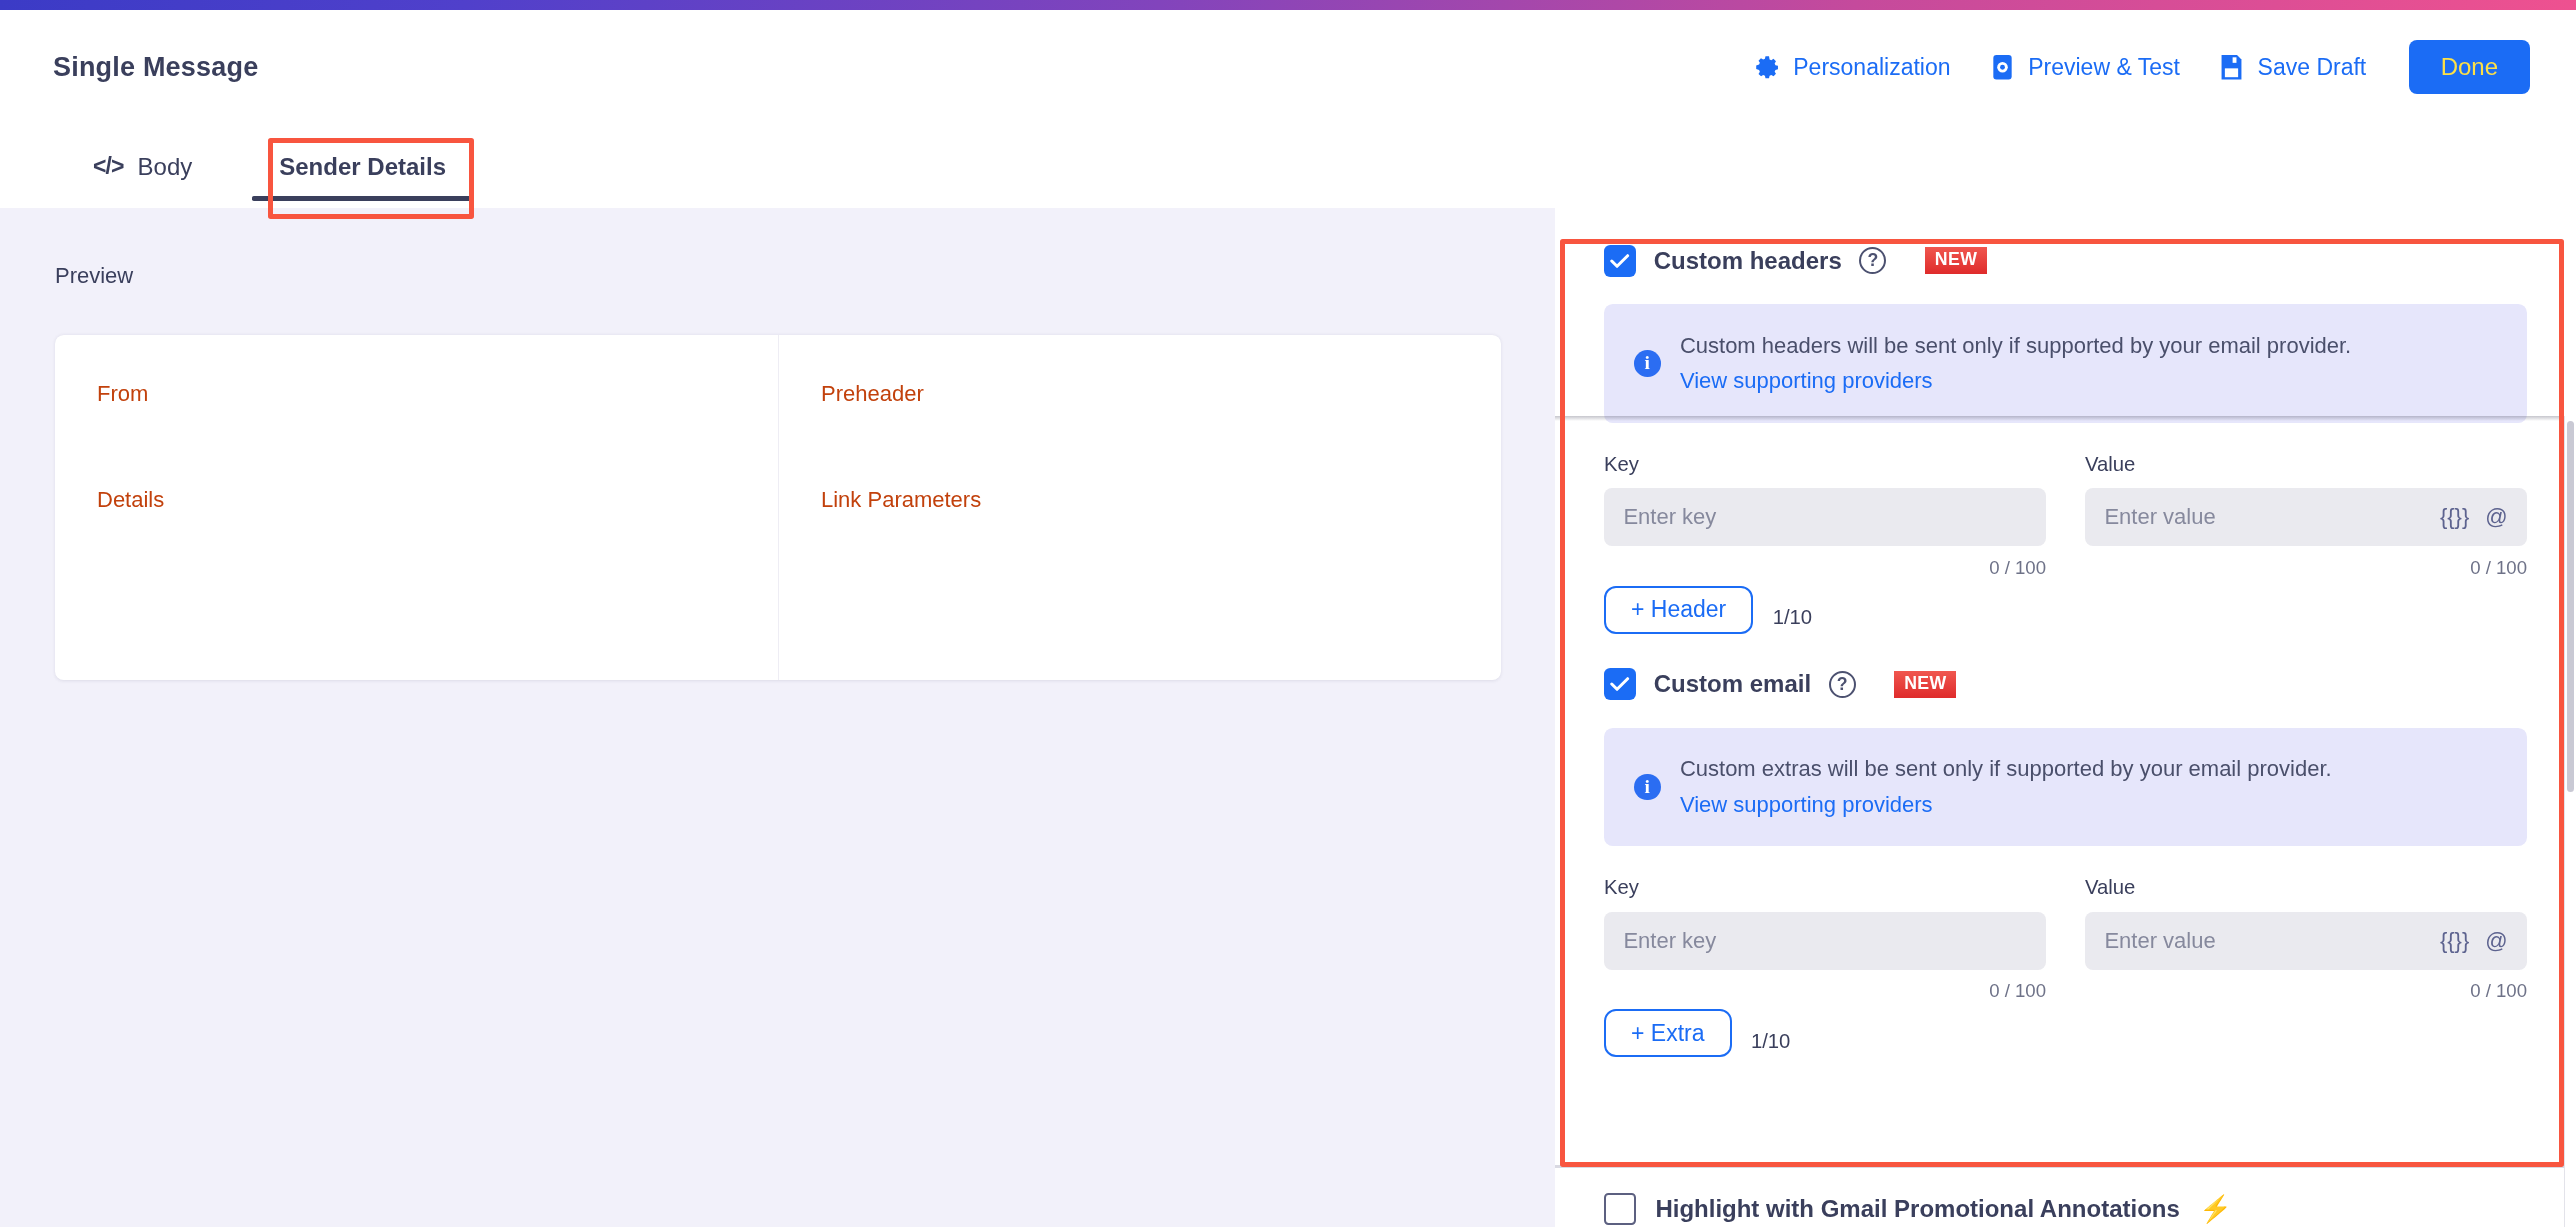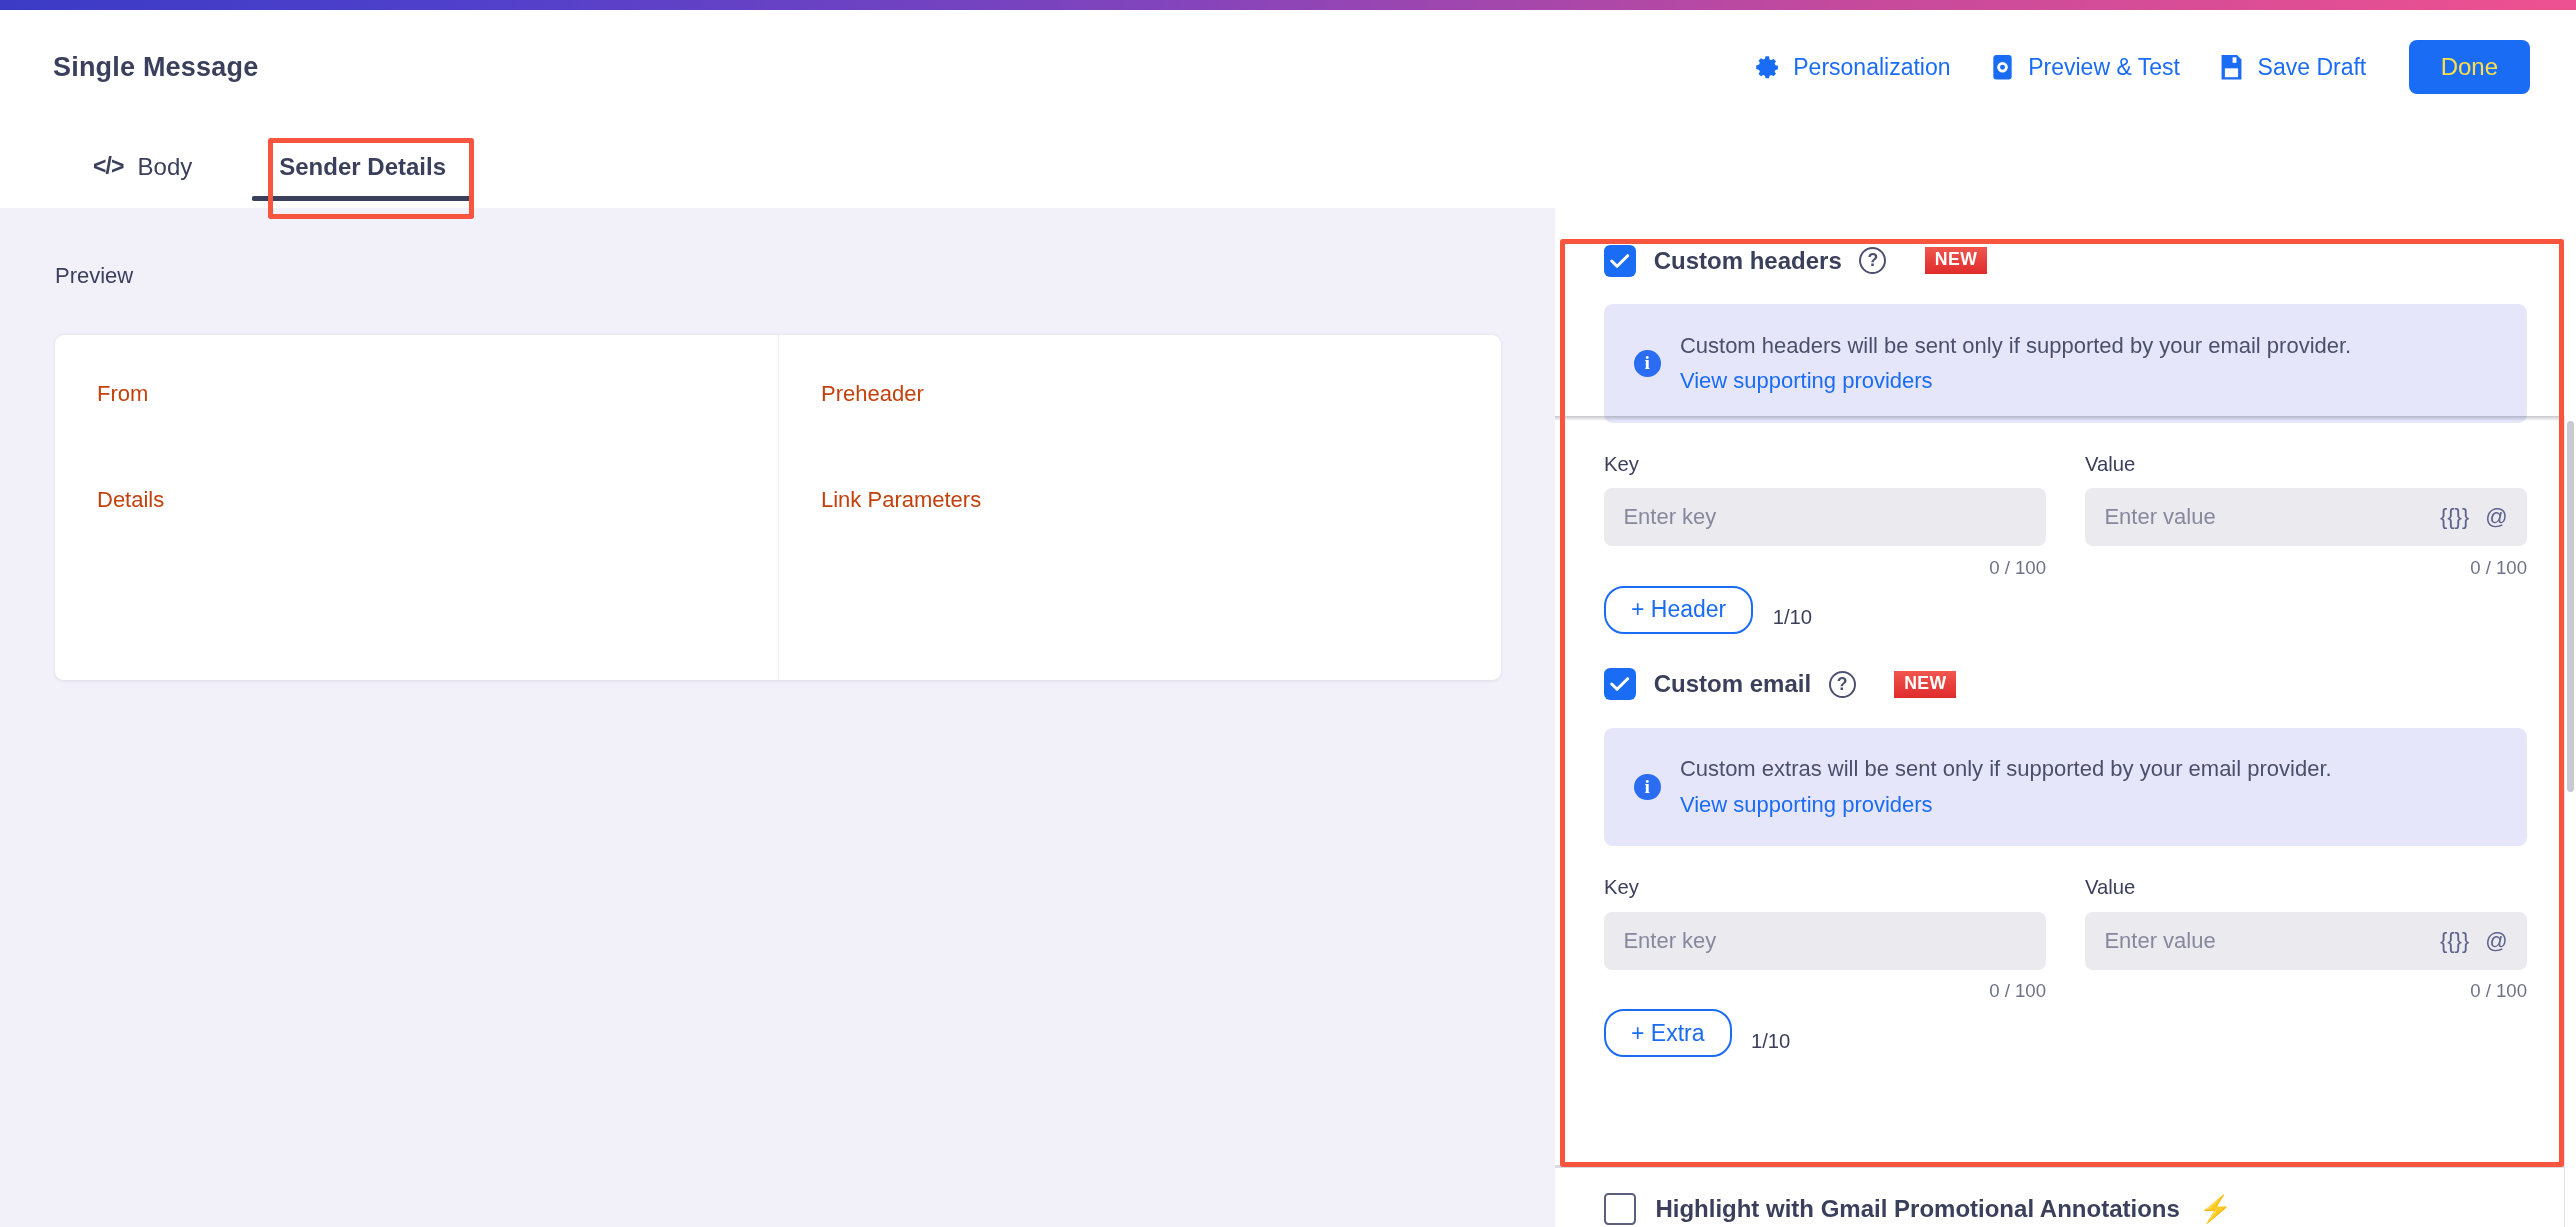--- a/index.html
+++ b/index.html
@@ -122,21 +122,21 @@
     height: 58px; background: #eaeaef; border-radius: 8px;
     display: flex; align-items: center; padding: 0 19.4px; cursor: text;
   }
   .kv-ph { font-size: 22px; color: #86899d; flex: 1; }
   .kv-icons { display: flex; align-items: center; gap: 16px; color: #5d638f; }
   .kv-icons span { font-size: 22px; cursor: pointer; }
   .kv-counter { font-size: 18.6px; color: #6e7288; text-align: right; margin-top: 10.6px; }
 
   .add-row { margin-top: 7px; display: flex; align-items: center; gap: 19.4px; }
   .add-btn {
-    border: 2.7px solid #1b6cf5; color: #1b6cf5; border-radius: 20px;
+    border: 2.7px solid #1b6cf5; color: #1b6cf5; border-radius: 12px;
     font-size: 23px; padding: 10.6px 25px; cursor: pointer; line-height: 1;
     background: #fff; white-space: nowrap;
   }
   .add-count { font-size: 20.3px; color: #3a3f5c; margin-top: 16px; }
 
   .spacer-lg { height: 30px; }
 
   .bottom-divider {
     position: absolute; left: 0; right: 0; bottom: 60px; height: 2.7px; background: #d9d9e2;
   }

